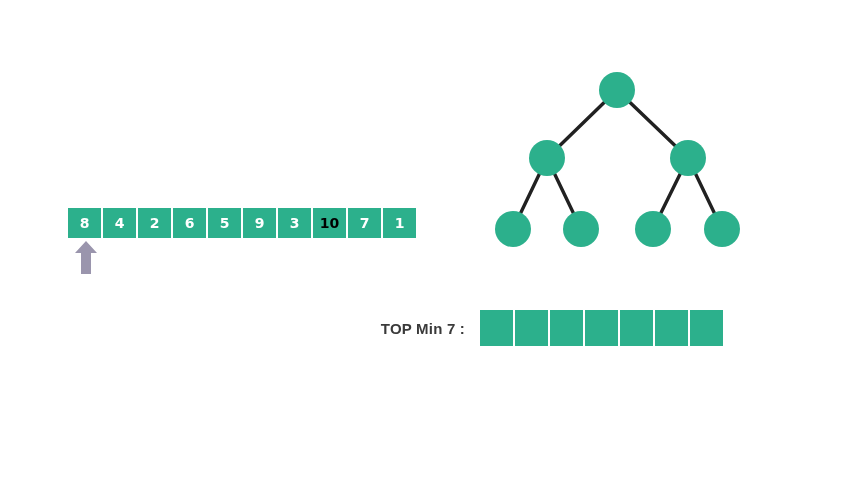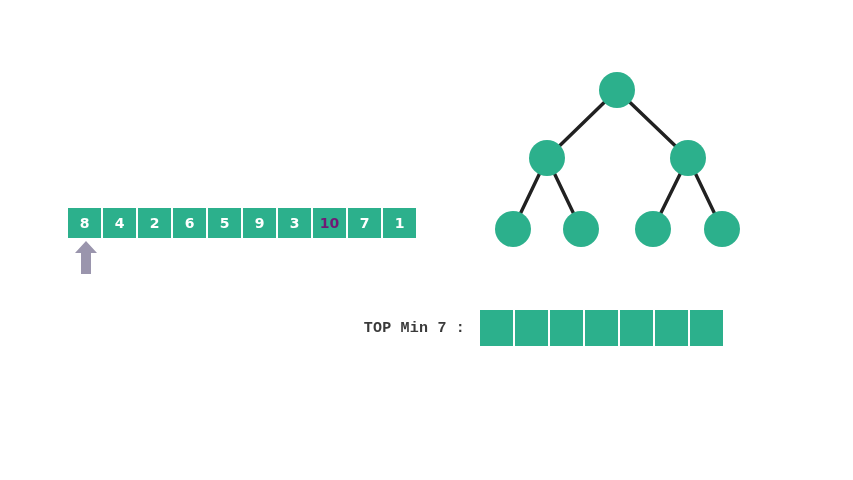--- a/index.html
+++ b/index.html
@@ -75,21 +75,21 @@
     align-items: center;
   }
   #topmin-label {
     width: 180px;
     text-align: right;
     padding-right: 15px;
     box-sizing: border-box;
     font-size: 15px;
     font-weight: bold;
     color: #3a3a3a;
-    font-family: Liberation Mono, monospace;
+    font-family: Liberation Sans, sans-serif;
     letter-spacing: 0.2px;
   }
   #topmin-array {
     display: flex;
     flex-direction: row;
   }
   #topmin-array .cell {
     width: 33px;
     height: 36px;
     margin-right: 2px;
@@ -119,21 +119,21 @@
 <div id="canvas">
 
   <div id="heap-array">
       <div class="cell" style="background: rgb(44, 176, 140); color: rgb(255, 255, 255);">8</div>
       <div class="cell" style="background: rgb(44, 176, 140); color: rgb(255, 255, 255);">4</div>
       <div class="cell" style="background: rgb(44, 176, 140); color: rgb(255, 255, 255);">2</div>
       <div class="cell" style="background: rgb(44, 176, 140); color: rgb(255, 255, 255);">6</div>
       <div class="cell" style="background: rgb(44, 176, 140); color: rgb(255, 255, 255);">5</div>
       <div class="cell" style="background: rgb(44, 176, 140); color: rgb(255, 255, 255);">9</div>
       <div class="cell" style="background: rgb(44, 176, 140); color: rgb(255, 255, 255);">3</div>
-      <div class="cell" style="background: rgb(44, 176, 140); color: #701a75;">10</div>
+      <div class="cell" style="background: rgb(44, 176, 140); color: #000000;">10</div>
       <div class="cell" style="background: rgb(44, 176, 140); color: rgb(255, 255, 255);">7</div>
       <div class="cell" style="background: rgb(44, 176, 140); color: rgb(255, 255, 255);">1</div>
     </div>
 
   <div id="array-pointer">
     <svg width="24" height="33" viewBox="0 0 24 33">
       <polygon points="12,0 23,12 17,12 17,33 7,33 7,12 1,12" fill="#9a95ad"></polygon>
     </svg>
   </div>
 

